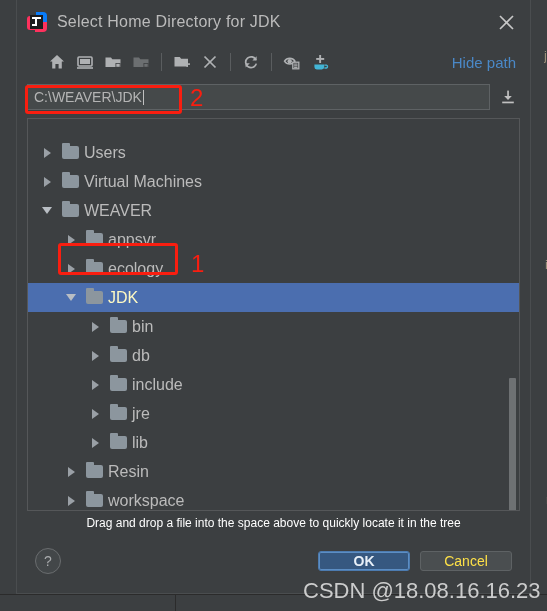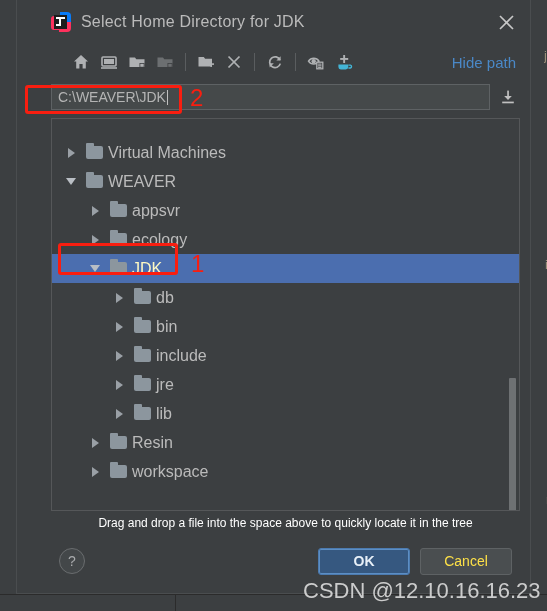--- a/index.html
+++ b/index.html
@@ -33,21 +33,20 @@
   
   #dialog {
     position: absolute;
     left: 16px; top: 0;
     width: 515px; height: 594px;
     background: #3c3f41;
     border: 1px solid #4a4d4f;
     border-top: none;
     display: flex;
     flex-direction: column;
-    padding-left: 24px;
   }
 
   
   .titlebar {
     height: 44px;
     flex: 0 0 44px;
     display: flex;
     align-items: center;
     padding: 0 4px 0 10px;
     background: #3c3f41;
@@ -241,21 +240,21 @@
     border-radius: 50%;
     border: 1px solid #6a6d6f;
     background: #434749;
     color: #a9abad;
     font-size: 14px;
     display: flex; align-items: center; justify-content: center;
   }
   .btn-spacer { flex: 1 1 auto; }
   .btn {
     min-width: 92px;
-    height: 27px;
+    height: 20px;
     border-radius: 3px;
     font-size: 14px;
     display: flex; align-items: center; justify-content: center;
     margin-left: 10px;
   }
   .btn.primary {
     background: #365880;
     border: 1px solid #4c7bb0;
     color: #e8f0f8;
     font-weight: bold;
@@ -433,20 +432,30 @@
               <div class="row-label"></div>
             </div>
             <div class="row">
               <div style="width: 8px; flex: 0 0 auto;"></div>
               <div class="twisty">
                 <div class="tri-r"></div>
               </div>
               <div class="folder">
                 <div class="f"></div>
               </div>
+              <div class="row-label">Users</div>
+            </div>
+            <div class="row">
+              <div style="width: 8px; flex: 0 0 auto;"></div>
+              <div class="twisty">
+                <div class="tri-r"></div>
+              </div>
+              <div class="folder">
+                <div class="f"></div>
+              </div>
               <div class="row-label">Virtual Machines</div>
             </div>
             <div class="row">
               <div style="width: 8px; flex: 0 0 auto;"></div>
               <div class="twisty">
                 <div class="tri-d"></div>
               </div>
               <div class="folder">
                 <div class="f"></div>
               </div>
@@ -483,31 +492,31 @@
               <div class="row-label">JDK</div>
             </div>
             <div class="row">
               <div style="width: 56px; flex: 0 0 auto;"></div>
               <div class="twisty">
                 <div class="tri-r"></div>
               </div>
               <div class="folder">
                 <div class="f"></div>
               </div>
+              <div class="row-label">bin</div>
+            </div>
+            <div class="row">
+              <div style="width: 56px; flex: 0 0 auto;"></div>
+              <div class="twisty">
+                <div class="tri-r"></div>
+              </div>
+              <div class="folder">
+                <div class="f"></div>
+              </div>
               <div class="row-label">db</div>
-            </div>
-            <div class="row">
-              <div style="width: 56px; flex: 0 0 auto;"></div>
-              <div class="twisty">
-                <div class="tri-r"></div>
-              </div>
-              <div class="folder">
-                <div class="f"></div>
-              </div>
-              <div class="row-label">bin</div>
             </div>
             <div class="row">
               <div style="width: 56px; flex: 0 0 auto;"></div>
               <div class="twisty">
                 <div class="tri-r"></div>
               </div>
               <div class="folder">
                 <div class="f"></div>
               </div>
               <div class="row-label">include</div>
@@ -569,15 +578,15 @@
     </div>
 
   </div>
 
   <div class="anno-box" style="left:25px; top:85px; width:157px; height:29px;"></div>
   <div class="anno-num" style="left:190px; top:86px;">2</div>
 
   <div class="anno-box" style="left:58px; top:243px; width:120px; height:32px;"></div>
   <div class="anno-num" style="left:191px; top:252px;">1</div>
 
-  <div class="watermark" style="left:303px; top:578px;">CSDN @12.10.16.16.23</div>
+  <div class="watermark" style="left:303px; top:578px;">CSDN @18.08.16.16.23</div>
 
 </div>
 
 </body></html>

